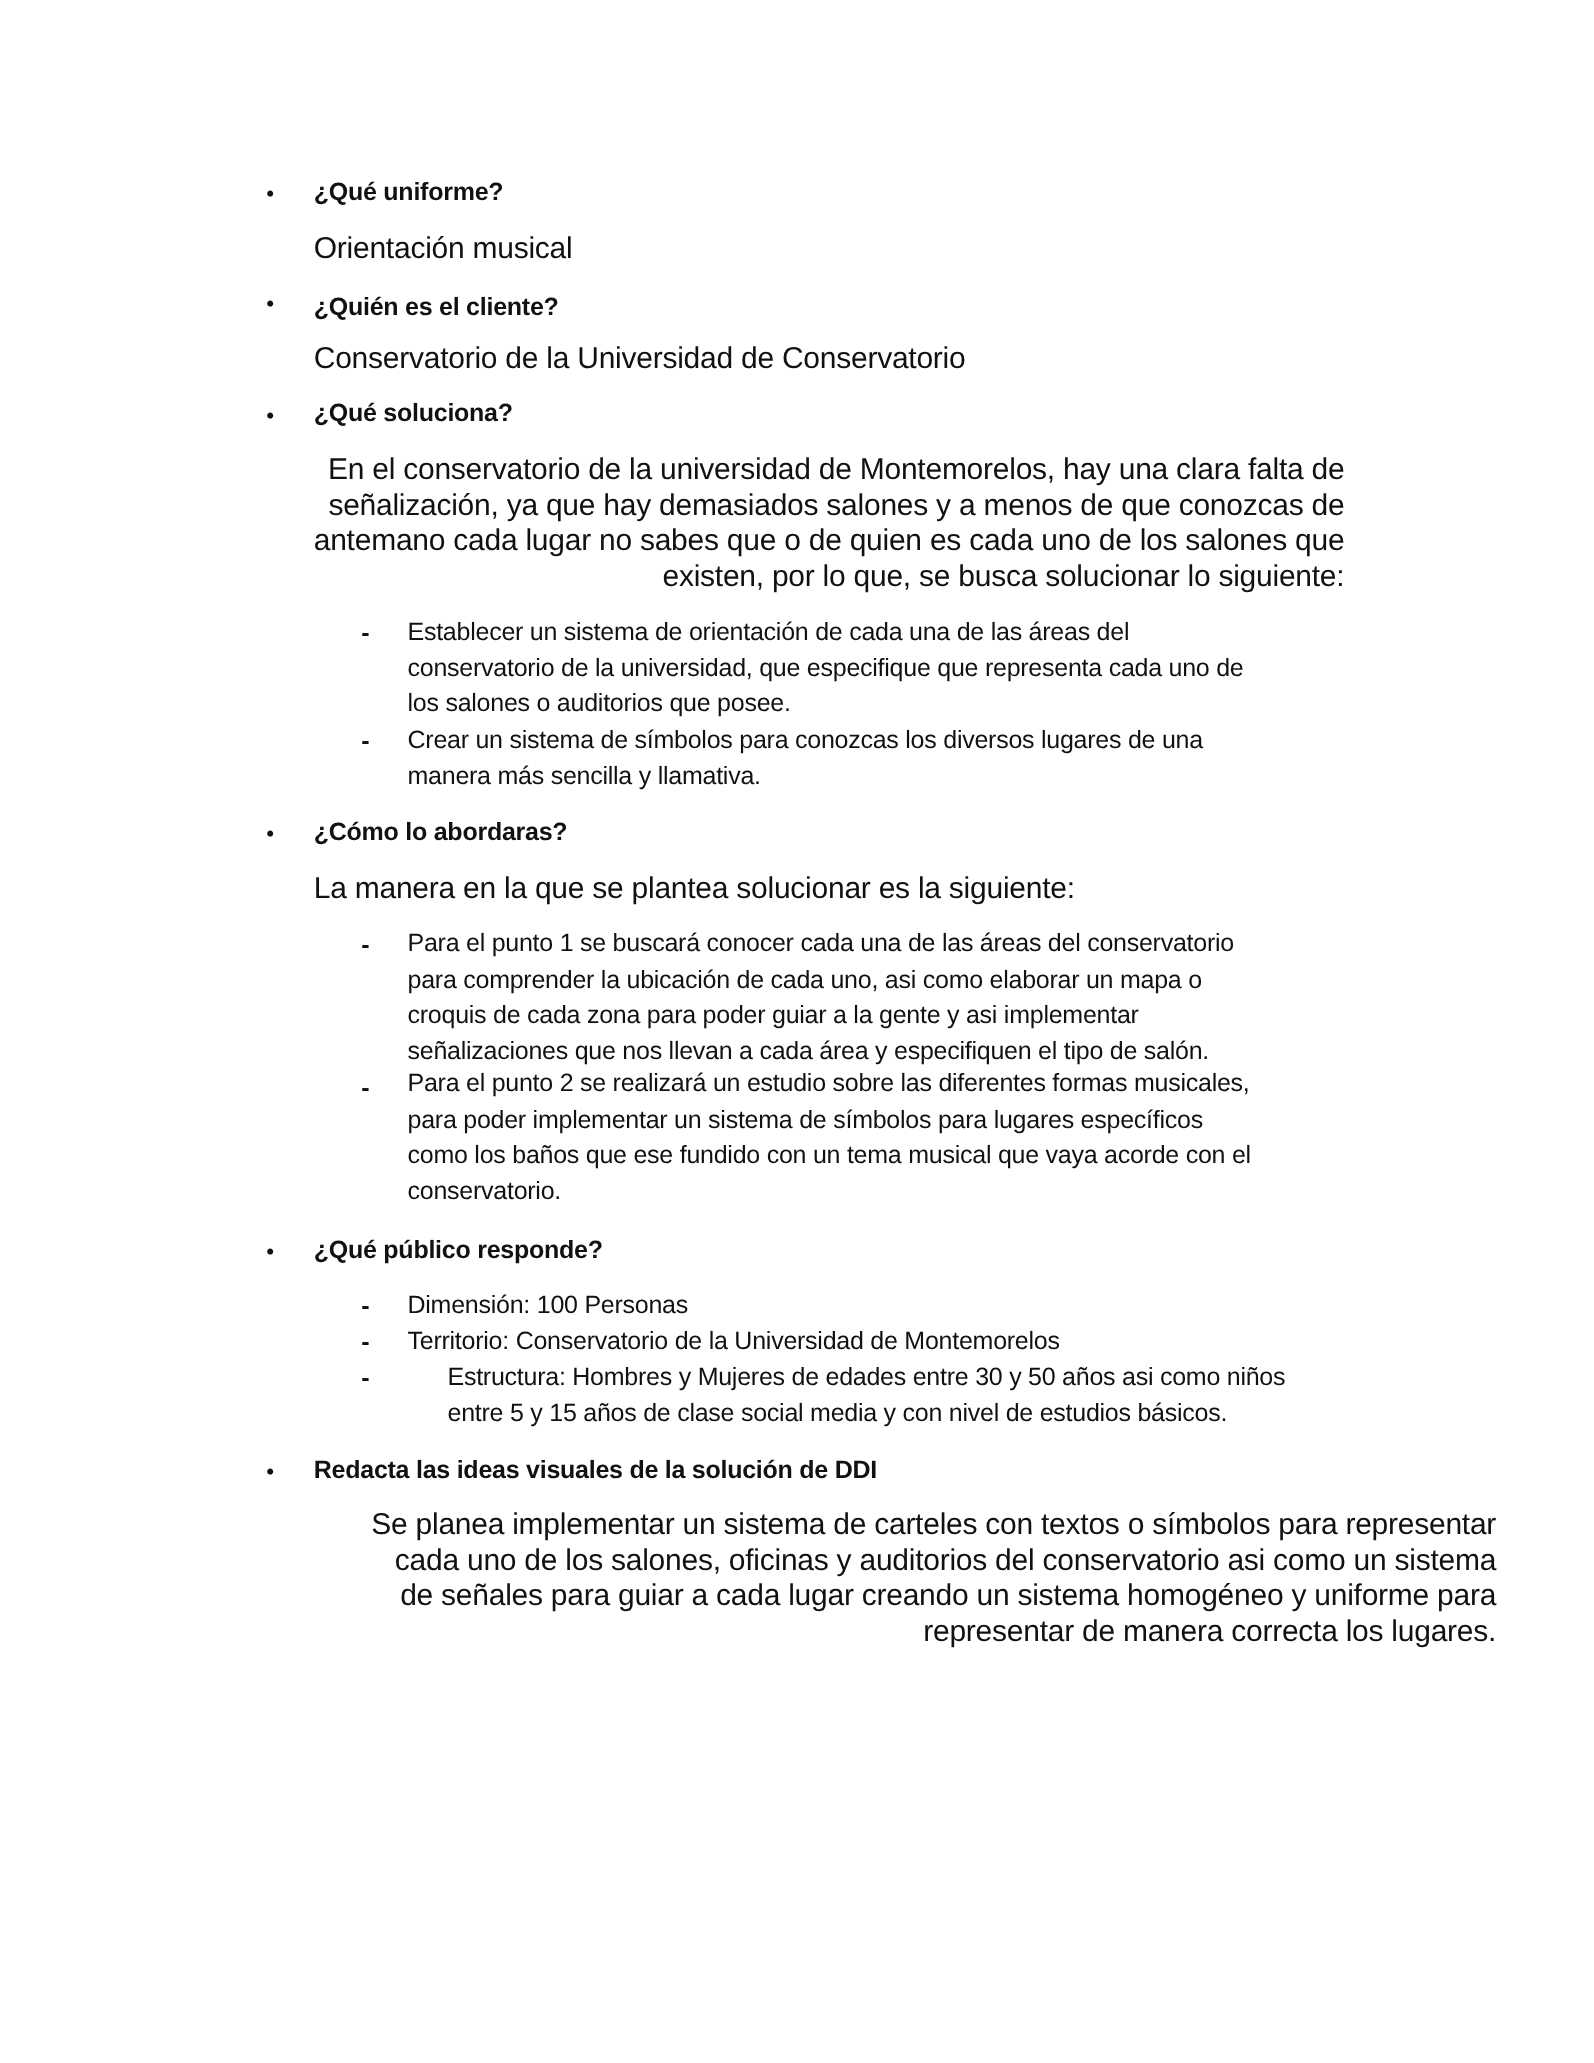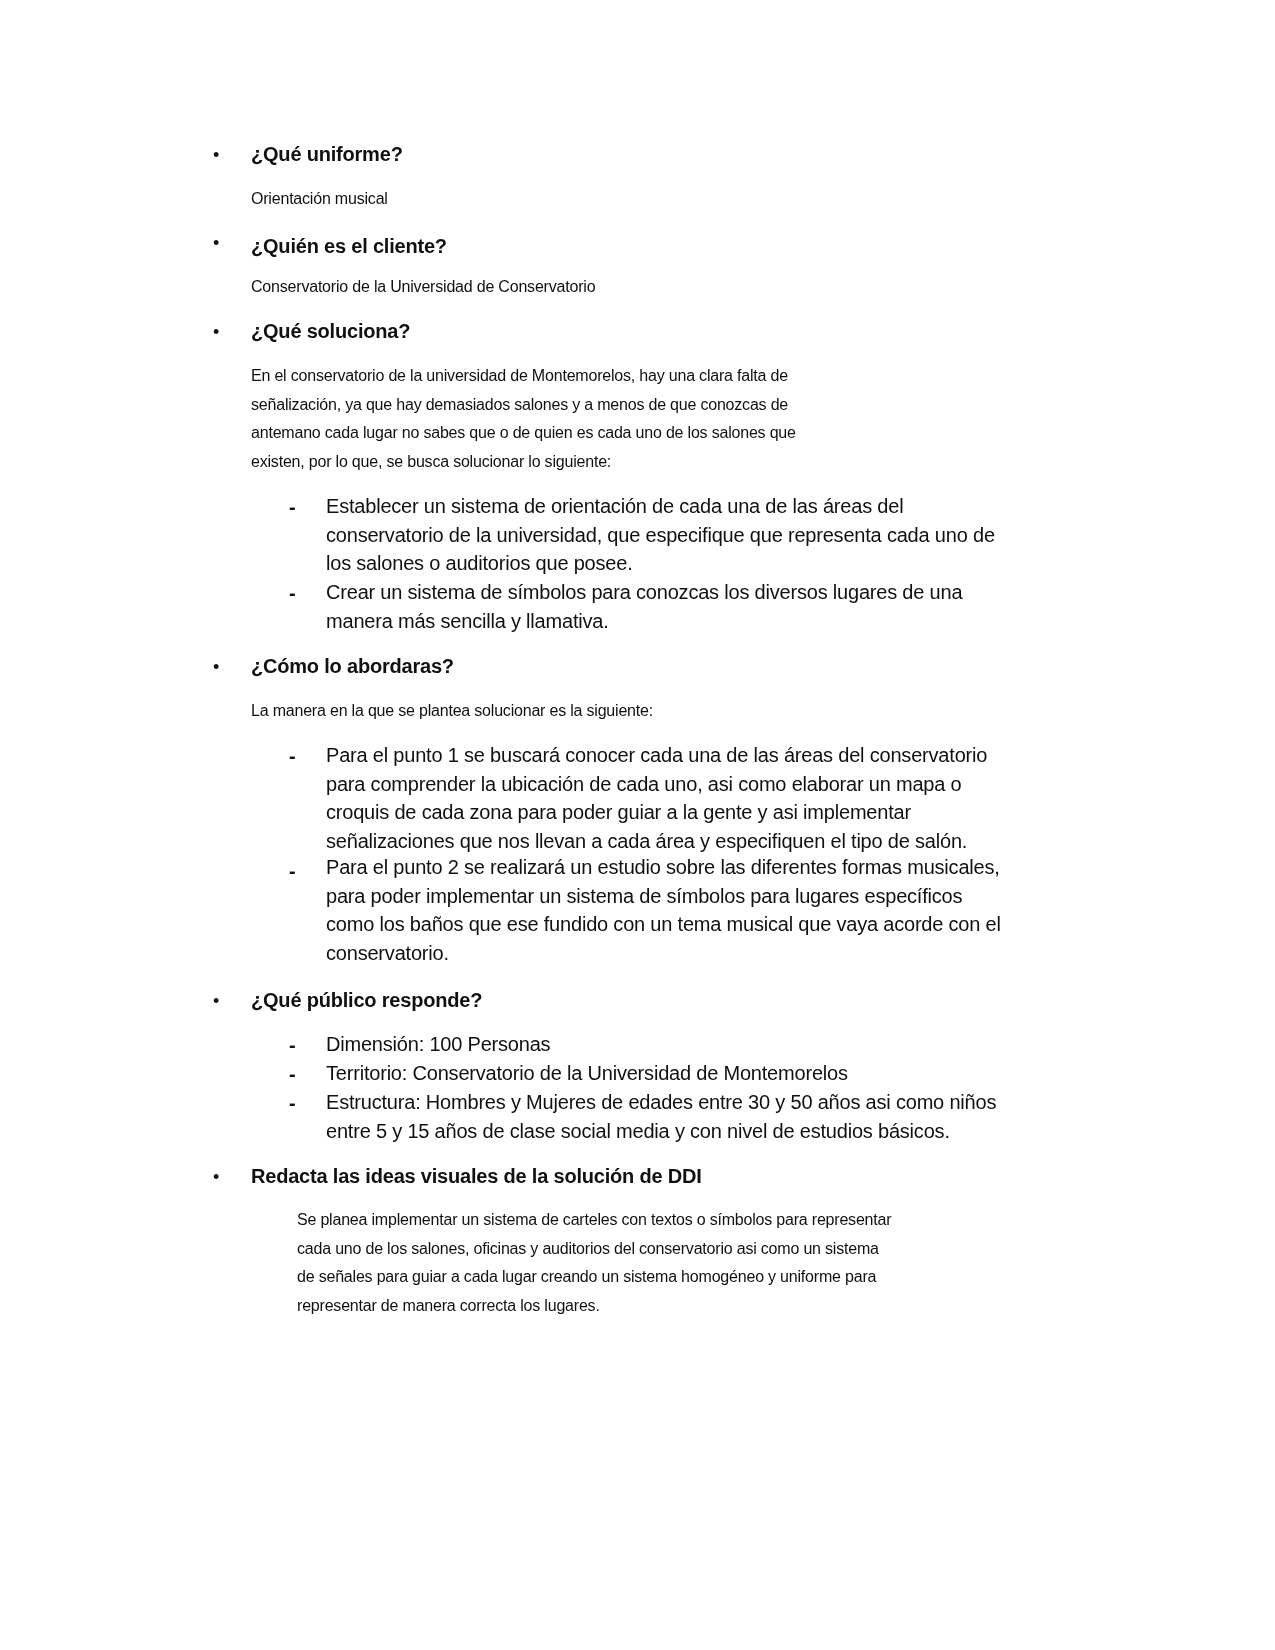--- a/index.html
+++ b/index.html
@@ -3,22 +3,22 @@
   <meta charset="utf-8">
   <style>
     html, body { margin: 0; padding: 0; background: #ffffff; }
     body { width: 1275px; height: 1650px; position: relative; overflow: hidden;
            font-family: "Liberation Sans", sans-serif; color: #111111; }
     .page { position: absolute; left: 0; top: 0; width: 1275px; height: 1650px; }
     .item { position: absolute; left: 0; width: 1275px; }
     .bullet { position: absolute; left: 213px; font-size: 18px; line-height: 30px; }
     .heading { position: absolute; left: 251px; font-size: 20px; font-weight: bold;
                line-height: 30px; white-space: nowrap; letter-spacing: -0.2px; }
-    .para { position: absolute; left: 251px; font-size: 16px; line-height: 30px;
-            white-space: pre-line; letter-spacing: -0.2px; }
+    .para { position: absolute; left: 251px; font-size: 24px; line-height: 30px;
+            white-space: pre-line; letter-spacing: -0.2px; text-align: right; }
     .dash { position: absolute; left: 289px; font-size: 20px; line-height: 30px; font-weight: bold; }
     .sub { position: absolute; left: 326px; font-size: 20px; line-height: 30px;
            white-space: pre-line; letter-spacing: -0.2px; }
   </style>
 </head>
 <body>
 
 <div class="page">
 
   <div class="item">
@@ -73,21 +73,21 @@
     <span class="bullet" style="top:986px">•</span>
     <span class="heading" style="top:985px">¿Qué público responde?</span>
 
     <span class="dash" style="top:1030px">-</span>
     <div class="sub" style="top:1030px; line-height:28.5px;">Dimensión: 100 Personas</div>
 
     <span class="dash" style="top:1059px">-</span>
     <div class="sub" style="top:1059px; line-height:28.5px;">Territorio: Conservatorio de la Universidad de Montemorelos</div>
 
     <span class="dash" style="top:1088px">-</span>
-    <div class="sub" style="top:1088px; line-height:28.5px;">Estructura: Hombres y Mujeres de edades entre 30 y 50 años asi como niños
+    <div class="sub" style="top:1088px; line-height:28.5px;margin-left:32px;">Estructura: Hombres y Mujeres de edades entre 30 y 50 años asi como niños
 entre 5 y 15 años de clase social media y con nivel de estudios básicos.</div>
   </div>
 
   <div class="item">
     <span class="bullet" style="top:1162px">•</span>
     <span class="heading" style="top:1161px">Redacta las ideas visuales de la solución de DDI</span>
     <div class="para" style="top:1206px; line-height:28.5px;margin-left:46px;">Se planea implementar un sistema de carteles con textos o símbolos para representar
 cada uno de los salones, oficinas y auditorios del conservatorio asi como un sistema
 de señales para guiar a cada lugar creando un sistema homogéneo y uniforme para
 representar de manera correcta los lugares.</div>

